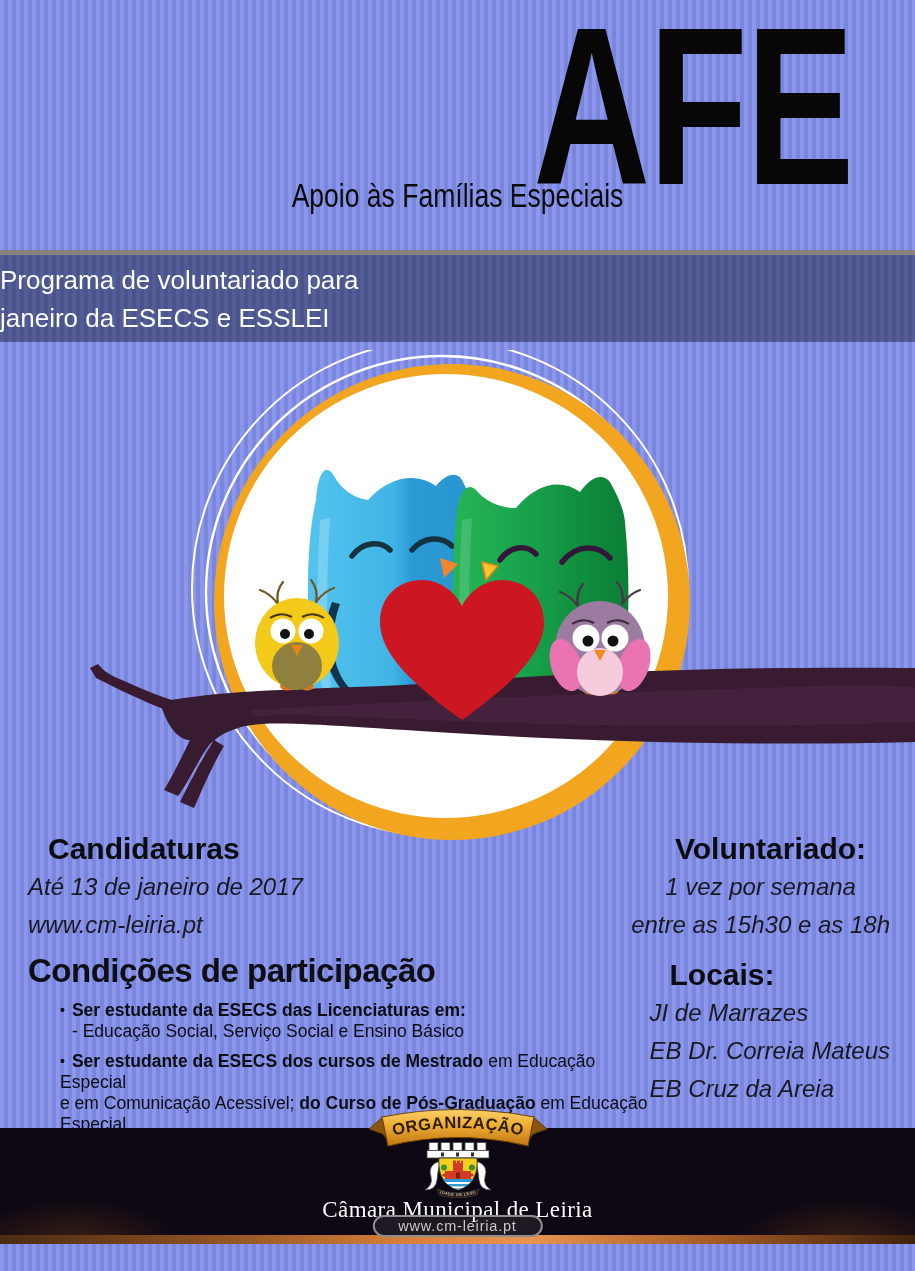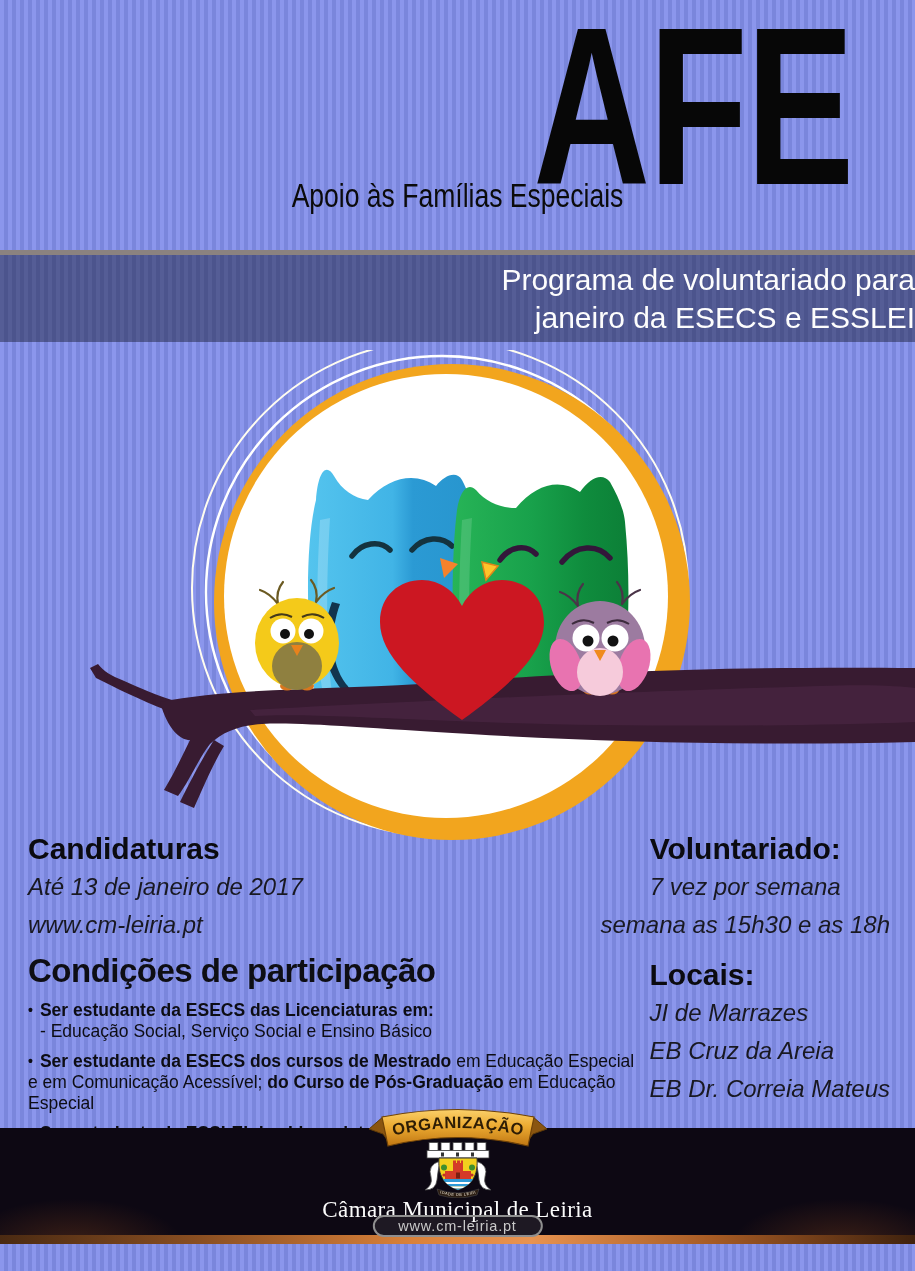--- a/index.html
+++ b/index.html
@@ -10,34 +10,34 @@
   }
   
   .title-block{position:absolute;top:16px;left:0;width:100%;text-align:right;}
   .afe{display:inline-block;font-size:225px;line-height:0.8;font-weight:800;color:#070707;
        transform:scaleX(0.72);transform-origin:50% 50%;letter-spacing:-2px;}
   .subtitle{position:absolute;top:176px;left:0;width:100%;text-align:center;
        font-size:34px;color:#0b0b0b;transform:scaleX(0.78);transform-origin:50% 50%;}
   
   .banner{position:absolute;top:250px;left:0;width:915px;height:92px;box-sizing:border-box;
        background:rgba(22,26,48,0.46);border-top:5px solid #8b8280;
-       display:flex;flex-direction:column;justify-content:center;align-items:flex-end;
-       color:#fdfdfd;font-size:30px;line-height:38px;}
+       display:flex;flex-direction:column;justify-content:center;align-items:flex-start;
+       color:#fdfdfd;font-size:26px;line-height:38px;}
   
   .illustration{position:absolute;top:350px;left:0;width:915px;height:500px;}
   
-  .sec-heading{margin:0;font-size:30px;font-weight:700;line-height:38px;color:#0b0b10;}
+  .sec-heading{margin:0;font-size:30px;font-weight:700;line-height:38px;color:#0b0b10;padding-left:20px;}
   .italic-line{font-size:24px;font-style:italic;line-height:38px;color:#191922;}
   #candidaturas{position:absolute;left:28px;top:830px;}
   #voluntariado{position:absolute;right:25px;top:830px;text-align:center;}
   #locais{position:absolute;right:25px;top:956px;text-align:left;}
   #condicoes{position:absolute;left:28px;top:950px;width:632px;}
   #condicoes h2{margin:0 0 8px 0;font-size:33px;font-weight:700;line-height:42px;letter-spacing:-0.5px;}
   .cond-group{margin-bottom:9px;}
-  .cond-line{font-size:17.5px;line-height:21px;color:#0d0d14;}
+  .cond-line{font-size:17.5px;line-height:21px;color:#0d0d14;margin-left:32px;}
   .cond-bullet::before{content:"•";font-weight:700;margin-right:7px;font-size:14px;vertical-align:1px;}
   .cond-sub{padding-left:12px;}
   .b{font-weight:700;}
   
   .black-bar{position:absolute;left:0;top:1128px;width:915px;height:107px;
      background:
        radial-gradient(160px 70px at 8% 112%, rgba(175,88,28,0.30), transparent 70%),
        radial-gradient(160px 70px at 92% 112%, rgba(175,88,28,0.30), transparent 70%),
        #0d0813;}
   .copper-line{position:absolute;left:0;top:1235px;width:915px;height:9px;
@@ -153,22 +153,22 @@
   </svg>
 
   <section id="candidaturas">
     <h2 class="sec-heading">Candidaturas</h2>
     <div class="italic-line">Até 13 de janeiro de 2017</div>
     <div class="italic-line">www.cm-leiria.pt</div>
   </section>
 
   <section id="voluntariado">
     <h2 class="sec-heading">Voluntariado:</h2>
-    <div class="italic-line">7 vez por semana</div>
-    <div class="italic-line">semana as 15h30 e as 18h</div>
+    <div class="italic-line">1 vez por semana</div>
+    <div class="italic-line">entre as 15h30 e as 18h</div>
   </section>
 
   <section id="condicoes">
     <h2>Condições de participação</h2>
     <div class="cond-group">
       <div class="cond-line cond-bullet"><span class="b">Ser estudante da ESECS das Licenciaturas em:</span></div>
       <div class="cond-line cond-sub">- Educação Social, Serviço Social e Ensino Básico</div>
     </div>
     <div class="cond-group">
       <div class="cond-line cond-bullet"><span class="b">Ser estudante da ESECS dos cursos de Mestrado</span><span> em Educação Especial</span></div>
@@ -176,22 +176,22 @@
     </div>
     <div class="cond-group">
       <div class="cond-line cond-bullet"><span class="b">Ser estudante da ESSLEI das Licenciaturas em:</span></div>
       <div class="cond-line cond-sub">- Terapia da Fala e Terapia Ocupacional e Enfermagem</div>
     </div>
   </section>
 
   <section id="locais">
     <h2 class="sec-heading">Locais:</h2>
     <div class="italic-line">JI de Marrazes</div>
+    <div class="italic-line">EB Dr. Correia Mateus</div>
     <div class="italic-line">EB Cruz da Areia</div>
-    <div class="italic-line">EB Dr. Correia Mateus</div>
   </section>
 
   <div class="black-bar"></div>
   <div class="copper-line"></div>
 
   <svg class="ribbon" viewBox="0 0 184 50">
     <defs>
       <linearGradient id="goldGrad" x1="0" y1="0" x2="0" y2="1">
         <stop offset="0" stop-color="#fbd06a"></stop>
           <stop offset="0.45" stop-color="#ecab32"></stop>

